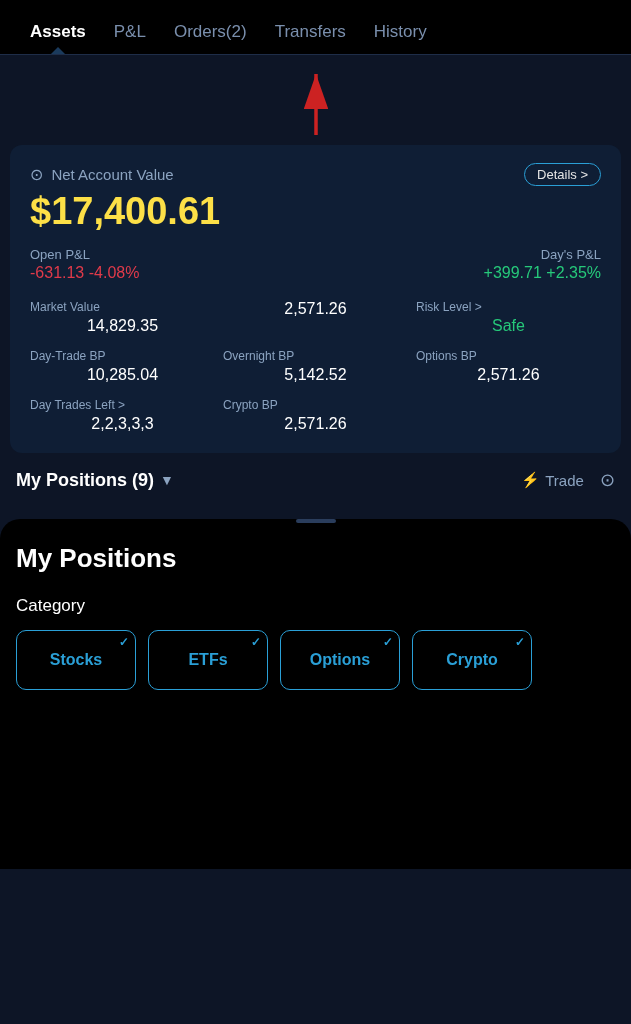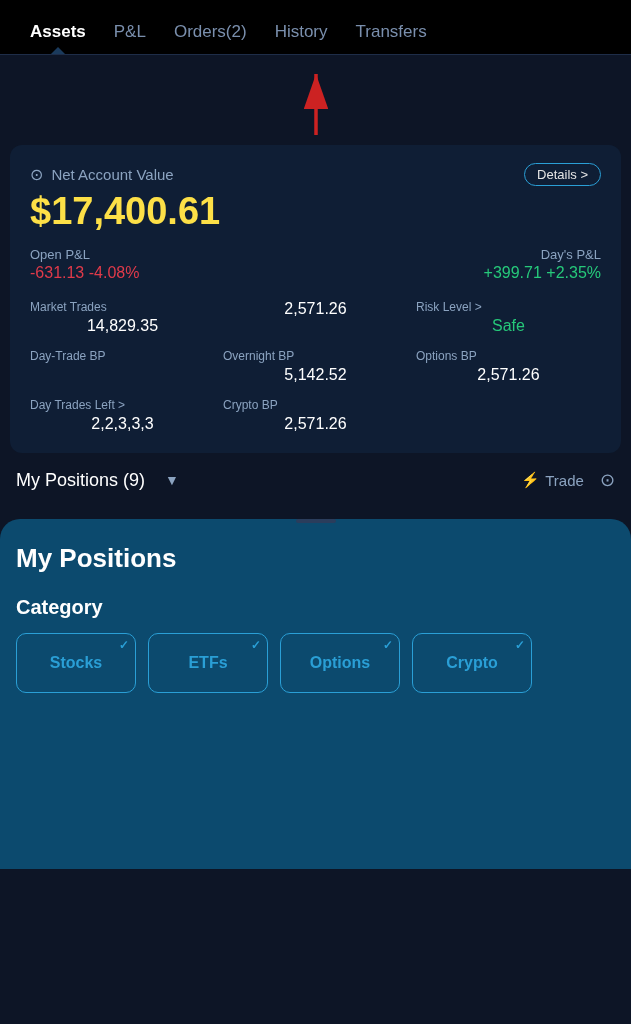--- a/index.html
+++ b/index.html
@@ -149,25 +149,25 @@
     
     .positions-header {
       display: flex;
       align-items: center;
       justify-content: space-between;
       padding: 16px 16px 16px 16px;
       background: #0d1526;
     }
     .positions-title {
       font-size: 18px;
-      font-weight: 400;
-      color: #ffffff;
-      display: flex;
-      align-items: center;
-      gap: 20px;
+      font-weight: 700;
+      color: #ffffff;
+      display: flex;
+      align-items: center;
+      gap: 6px;
       cursor: pointer;
     }
     .positions-title .chevron {
       font-size: 14px;
       color: #8ba3c0;
     }
     .positions-actions {
       display: flex;
       align-items: center;
       gap: 16px;
@@ -181,42 +181,42 @@
       cursor: pointer;
     }
     .settings-icon {
       color: #8ba3c0;
       font-size: 18px;
       cursor: pointer;
     }
 
     
     .bottom-panel {
-      background: #0c4a6e;
+      background: #000000;
       border-radius: 20px 20px 0 0;
       padding: 0 16px 20px 16px;
       min-height: 350px;
       position: relative;
     }
     .drag-handle {
       width: 40px;
       height: 4px;
       background: #2a3d5c;
       border-radius: 2px;
       margin: 12px auto 20px auto;
     }
     .panel-title {
       font-size: 26px;
       font-weight: 700;
       color: #ffffff;
       margin-bottom: 22px;
     }
     .category-label {
-      font-size: 20px;
-      font-weight: 700;
+      font-size: 17px;
+      font-weight: 400;
       color: #ffffff;
       margin-bottom: 14px;
     }
     .category-buttons {
       display: flex;
       flex-wrap: wrap;
       gap: 12px;
     }
     .cat-btn {
       border: 1.5px solid #2a9fd6;
@@ -250,22 +250,22 @@
       top: 5px;
     }
   </style>
 </head>
 <body>
 
 <div class="top-nav">
   <div class="nav-item active">Assets</div>
   <div class="nav-item">P&amp;L</div>
   <div class="nav-item">Orders(2)</div>
+  <div class="nav-item">Transfers</div>
   <div class="nav-item">History</div>
-  <div class="nav-item">Transfers</div>
 </div>
 
 <div class="arrow-container">
   <svg class="arrow-svg" width="80" height="80" viewBox="0 0 80 80">
     <defs>
       <marker id="arrowhead" markerWidth="10" markerHeight="7" refX="10" refY="3.5" orient="auto">
         <polygon points="0 0, 10 3.5, 0 7" fill="#cc2222"></polygon>
       </marker>
     </defs>
     <line x1="40" y1="75" x2="40" y2="14" stroke="#cc2222" stroke-width="3.5" marker-end="url(#arrowhead)"></line>
@@ -289,33 +289,34 @@
     </div>
     <div class="pnl-right">
       <div class="pnl-label">Day's P&amp;L</div>
       <div class="pnl-positive">+399.71 +2.35%</div>
     </div>
   </div>
 
   <div class="stats-grid">
 
     <div class="stat-cell">
-      <div class="stat-label">Market Trades</div>
+      <div class="stat-label">Market Value</div>
       <div class="stat-value">14,829.35</div>
     </div>
     <div class="stat-cell">
       <div class="stat-value">2,571.26</div>
     </div>
     <div class="stat-cell">
       <div class="stat-label">Risk Level &gt;</div>
       <div class="stat-value green">Safe</div>
     </div>
 
     <div class="stat-cell">
       <div class="stat-label">Day-Trade BP</div>
+      <div class="stat-value">10,285.04</div>
     </div>
     <div class="stat-cell">
       <div class="stat-label">Overnight BP</div>
       <div class="stat-value">5,142.52</div>
     </div>
     <div class="stat-cell">
       <div class="stat-label">Options BP</div>
       <div class="stat-value">2,571.26</div>
     </div>
 

